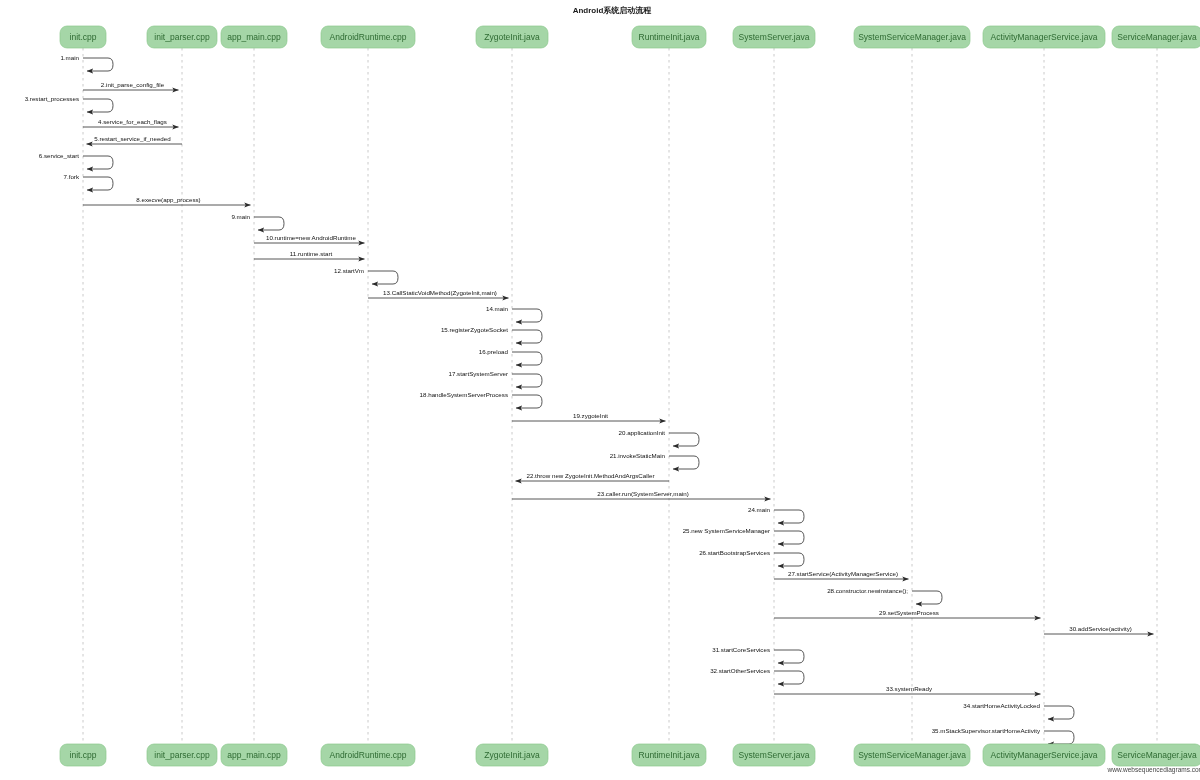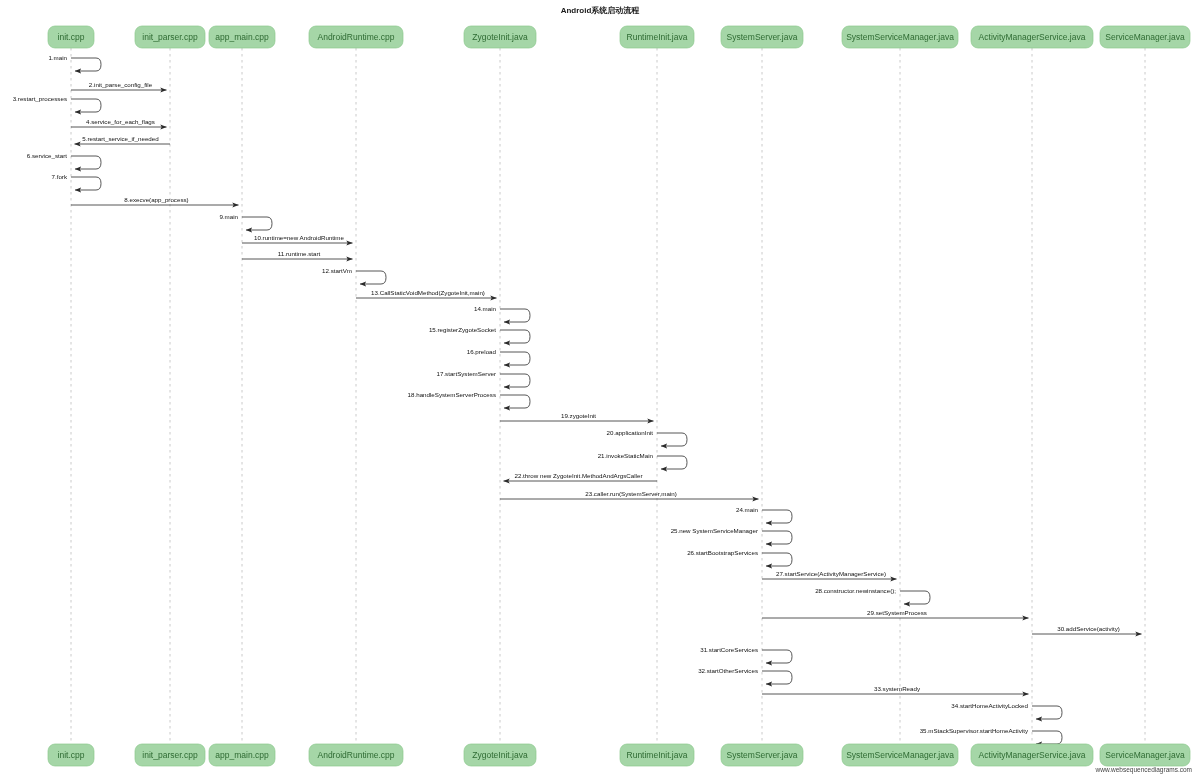--- a/index.html
+++ b/index.html
@@ -2,21 +2,21 @@
 <html><head>
 <meta charset="utf-8">
 <style>
   html,body{margin:0;padding:0;}
   body{
     width:1200px;height:780px;
     background:#ffffff;
     font-family:"Liberation Sans","DejaVu Sans",sans-serif;
     overflow:hidden;
   }
-  #diagram-root{position:relative;width:1004px;height:780px;}
+  #diagram-root{position:relative;width:1004px;height:780px;padding-left:12px;}
   #diagram-svg{display:block;width:1200px;height:780px;}
   .title-text{
     font-size:8px;fill:#1a1a1a;font-weight:bold;
     font-family:"Liberation Sans","DejaVu Sans",sans-serif;
   }
   .participant-box{
     fill:#a5d6a7;stroke:#8cc98e;stroke-width:0.7;
   }
   .participant-label{
     font-size:8.5px;fill:#2f6b33;text-anchor:middle;

